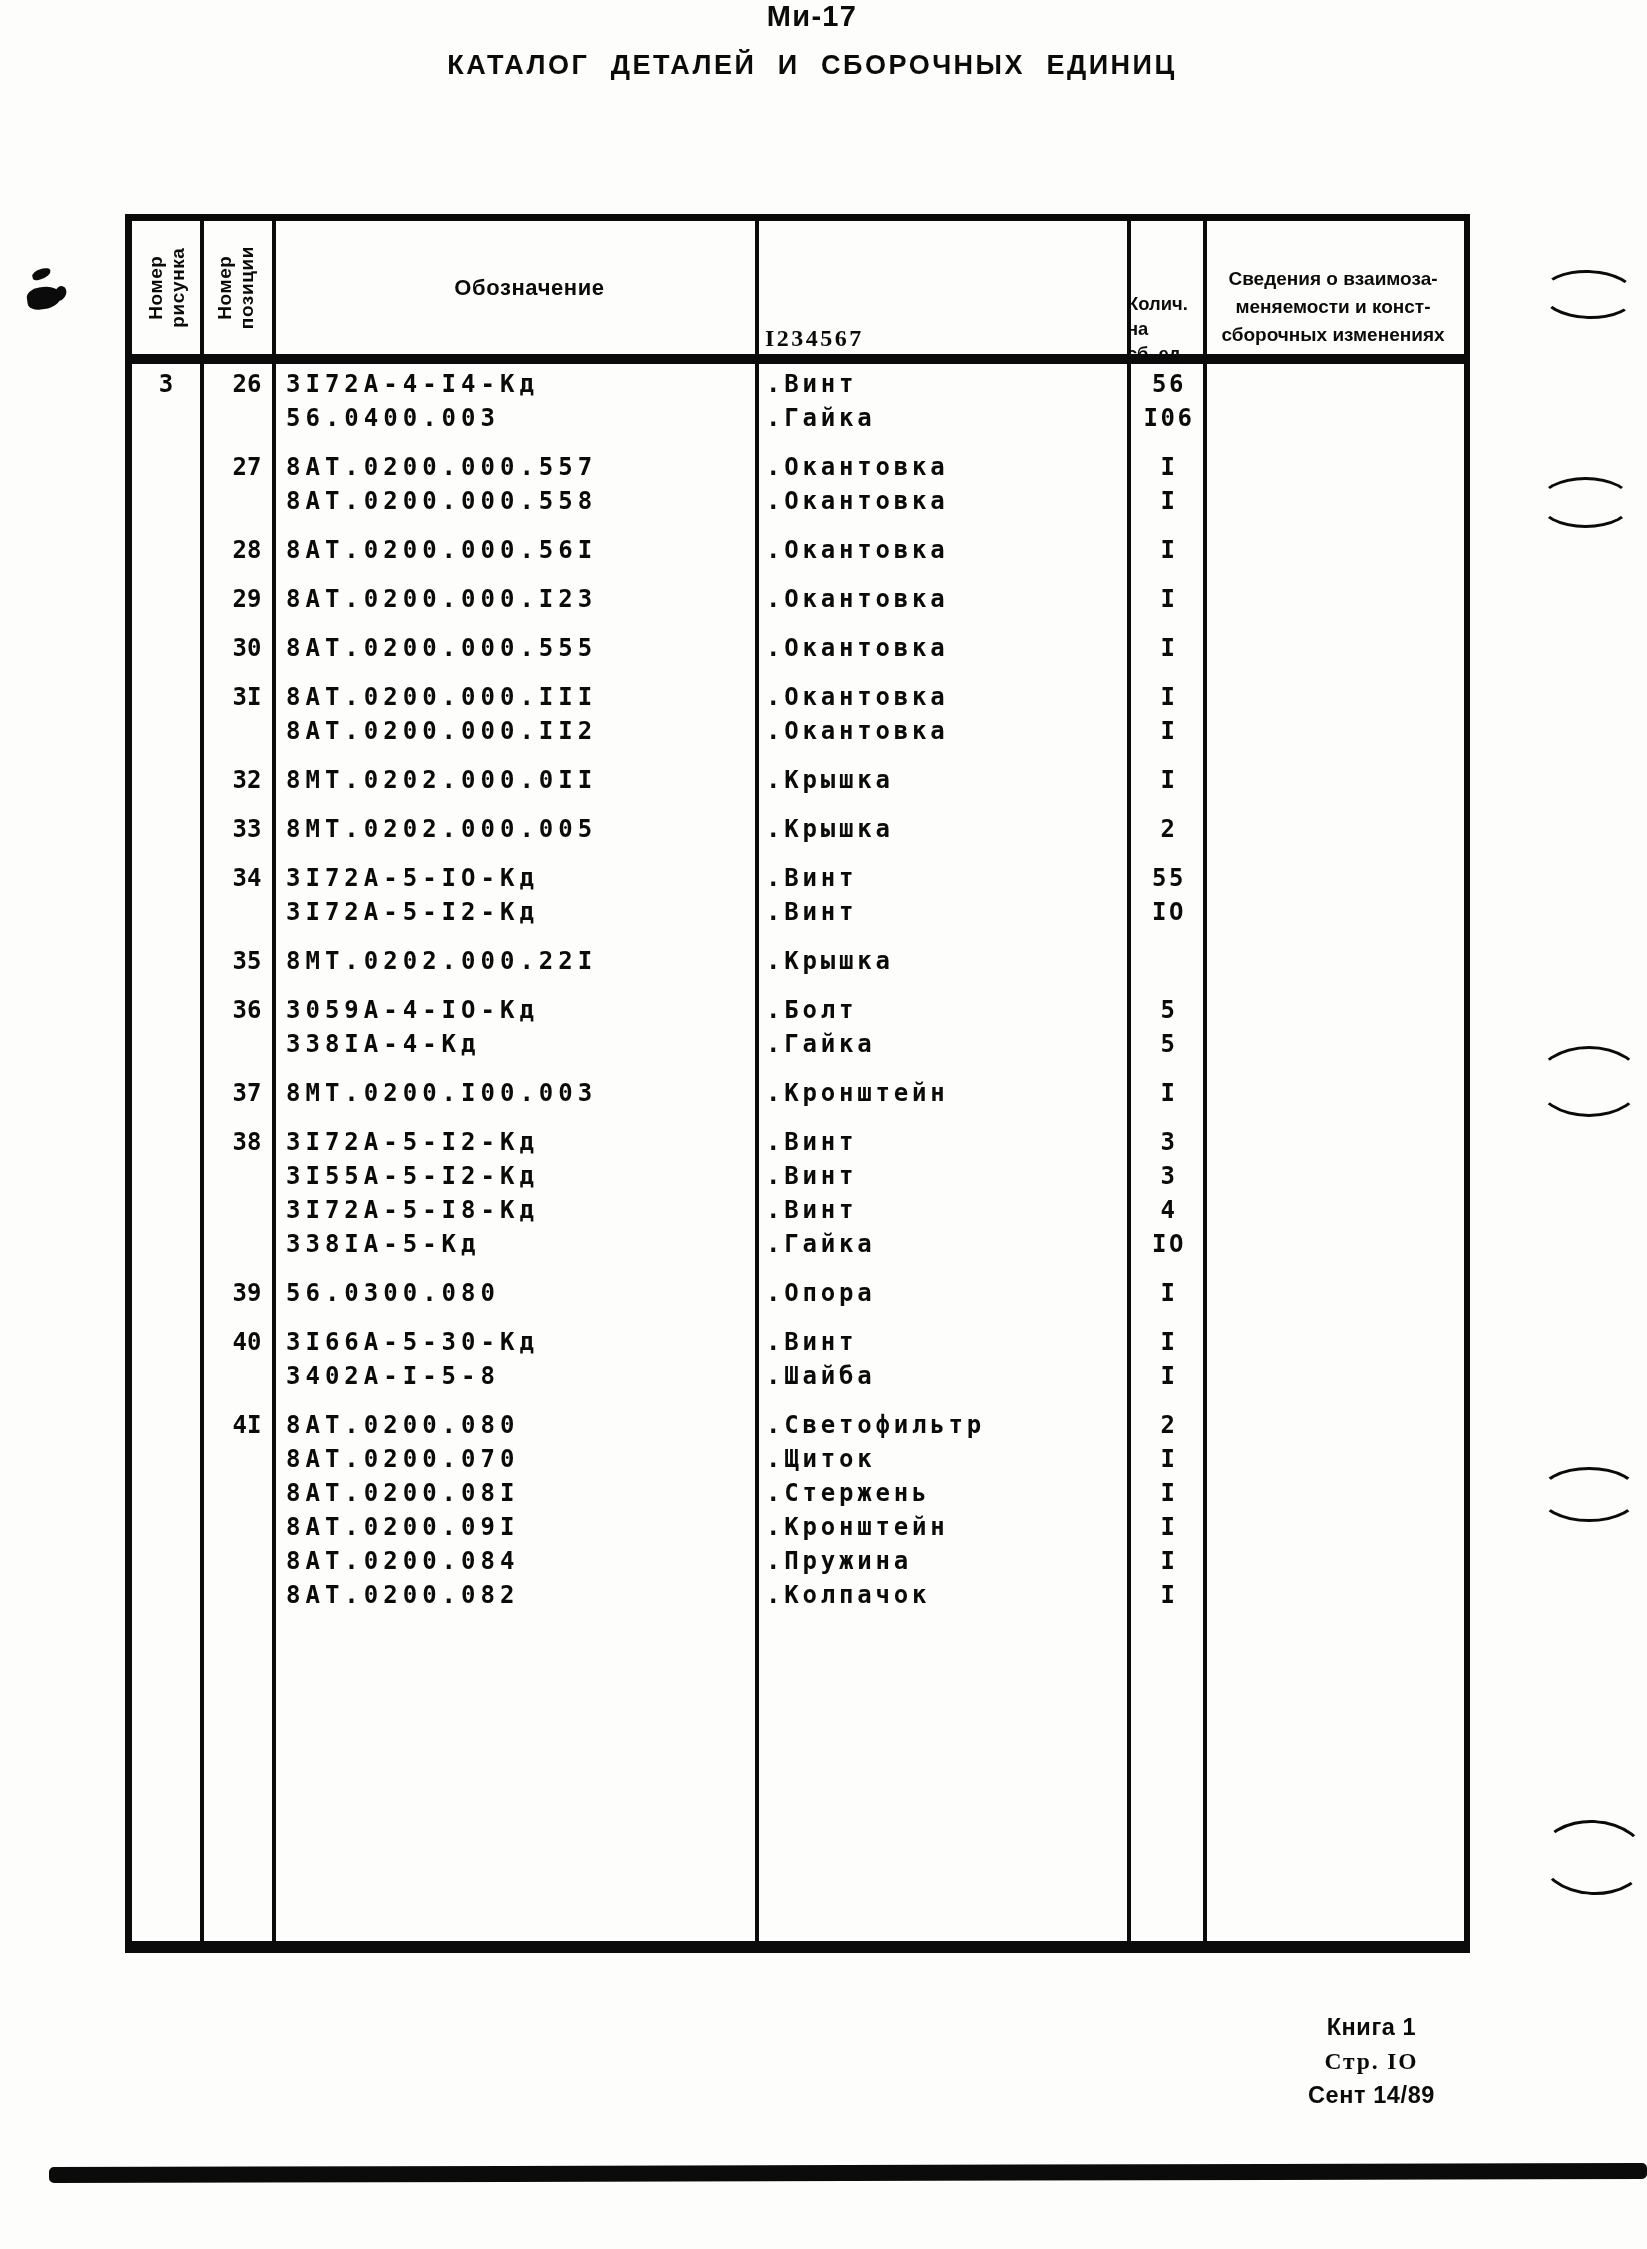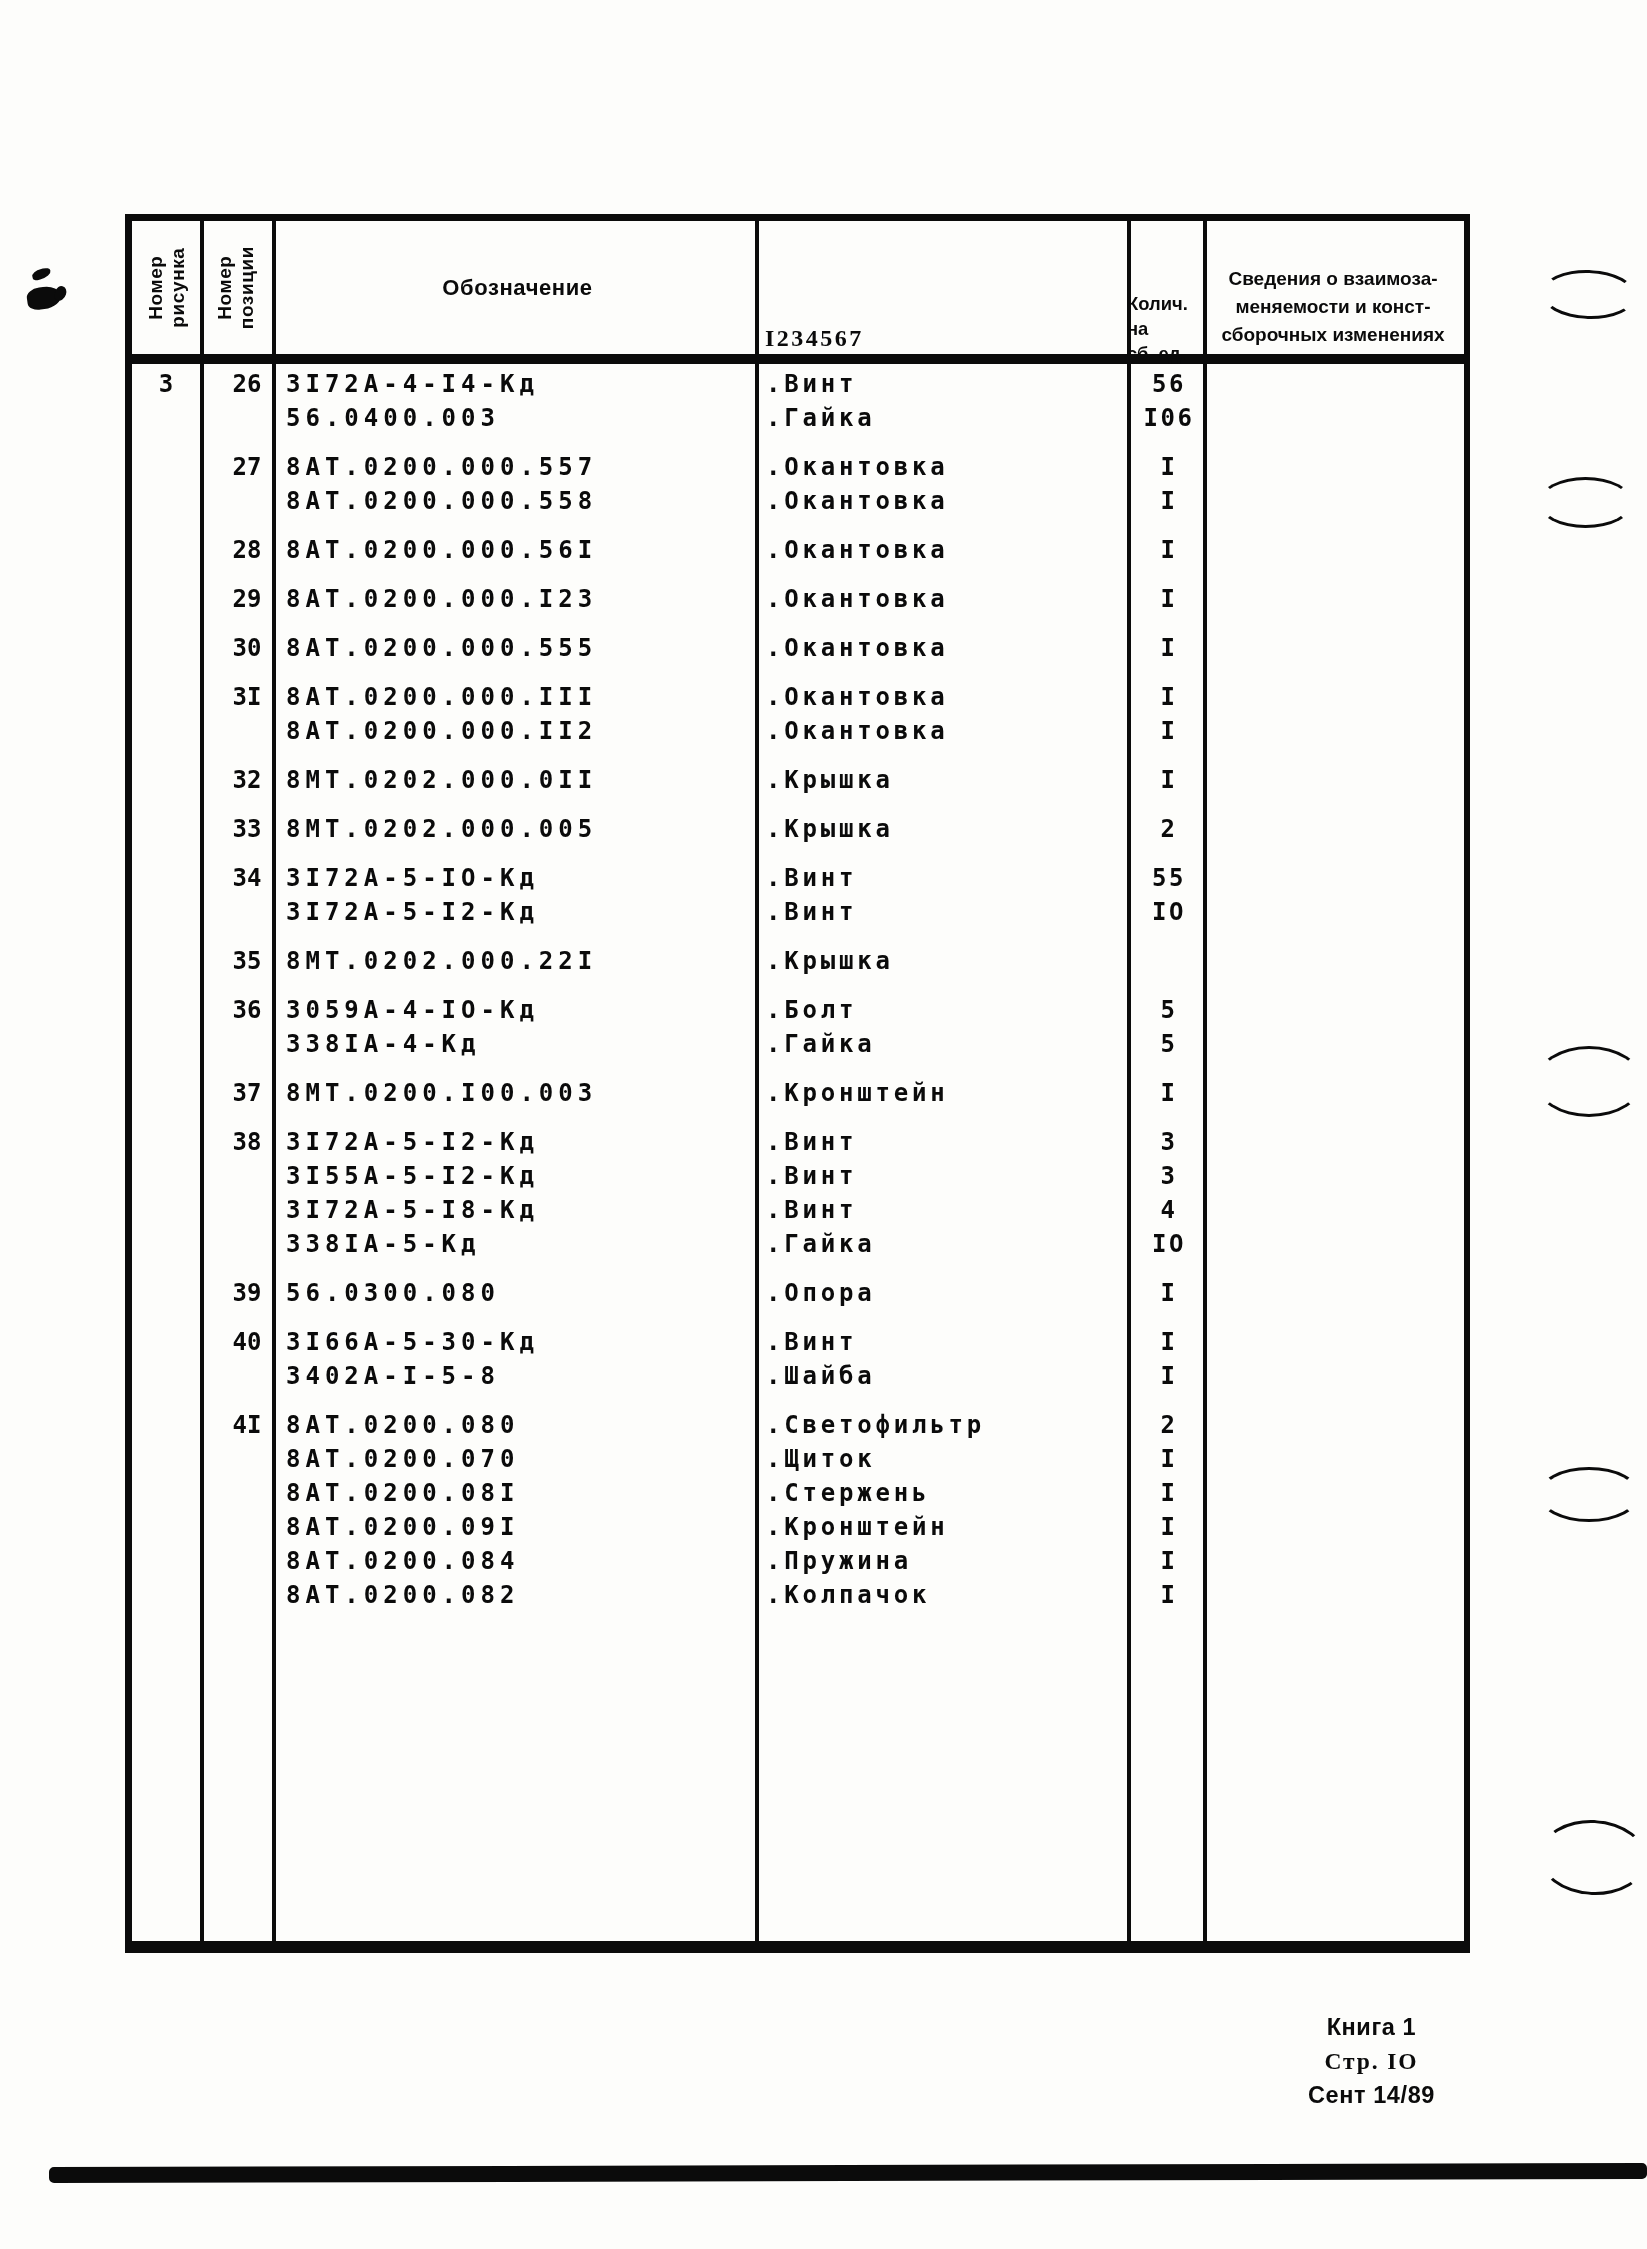--- a/index.html
+++ b/index.html
@@ -24,21 +24,21 @@
   .vline { position:absolute; top:0; bottom:0; width:4.4px; background:#0b0b0b; }
   .v1 { left:68px; } .v2 { left:140px; } .v3 { left:623px; }
   .v4 { left:995px; } .v5 { left:1071px; }
   .hdiv { position:absolute; left:0; right:0; top:133px; height:10px; background:#0b0b0b; }
 
   
   .hcell { position:absolute; top:0; height:133px; }
   .hA { left:0; width:68px; display:flex; align-items:center; justify-content:center; }
   .hB { left:68px; width:72px; display:flex; align-items:center; justify-content:center; }
   .vtext { transform:rotate(-90deg); font-size:19px; font-weight:bold; line-height:21.6px; text-align:center; white-space:nowrap; letter-spacing:0.6px; }
-  .hC { left:144px; width:483px; display:flex; align-items:center; justify-content:center;
+  .hC { left:156px; width:483px; display:flex; align-items:center; justify-content:center;
         font-size:22px; font-weight:bold; letter-spacing:0.6px; }
   .hD { left:623px; width:372px; padding-top:10px; text-align:center;
         font-size:19.7px; font-weight:bold; line-height:27px; box-sizing:border-box; }
   .hD-code { position:absolute; left:633px; top:104px; font-size:24px; font-weight:bold; letter-spacing:2.5px; }
   .hE { left:995px; width:64px; padding-top:29px; text-align:left;
         font-size:18.4px; font-weight:bold; line-height:25px; box-sizing:border-box;margin-top:41px; }
   .hF { left:1071px; width:260px; padding-top:44px; text-align:center;
         font-size:19px; font-weight:bold; line-height:28px; box-sizing:border-box; }
 
   
@@ -72,20 +72,24 @@
   .blob { position:absolute; background:#0b0b0b; }
   .blob1 { left:32px; top:269px; width:19px; height:10px; border-radius:60% 40% 70% 30%; transform:rotate(-14deg); }
   .blob2 { left:27px; top:287px; width:34px; height:21.6px; border-radius:45% 55% 60% 40%; transform:rotate(-8deg); }
   .blob3 { left:55px; top:286px; width:11.4px; height:15px; border-radius:50% 50% 60% 40%; transform:rotate(18deg); }
 </style>
 </head>
 <body>
 
 <div class="page">
 
+  <div class="title-block">
+    <div class="title-model">Ми-17</div>
+    <div class="title-catalog">КАТАЛОГ ДЕТАЛЕЙ И СБОРОЧНЫХ ЕДИНИЦ</div>
+  </div>
 
   <div class="blob blob1"></div>
   <div class="blob blob2"></div>
   <div class="blob blob3"></div>
 
   <div class="ptable">
     <div class="vline v1"></div>
     <div class="vline v2"></div>
     <div class="vline v3"></div>
     <div class="vline v4"></div>

